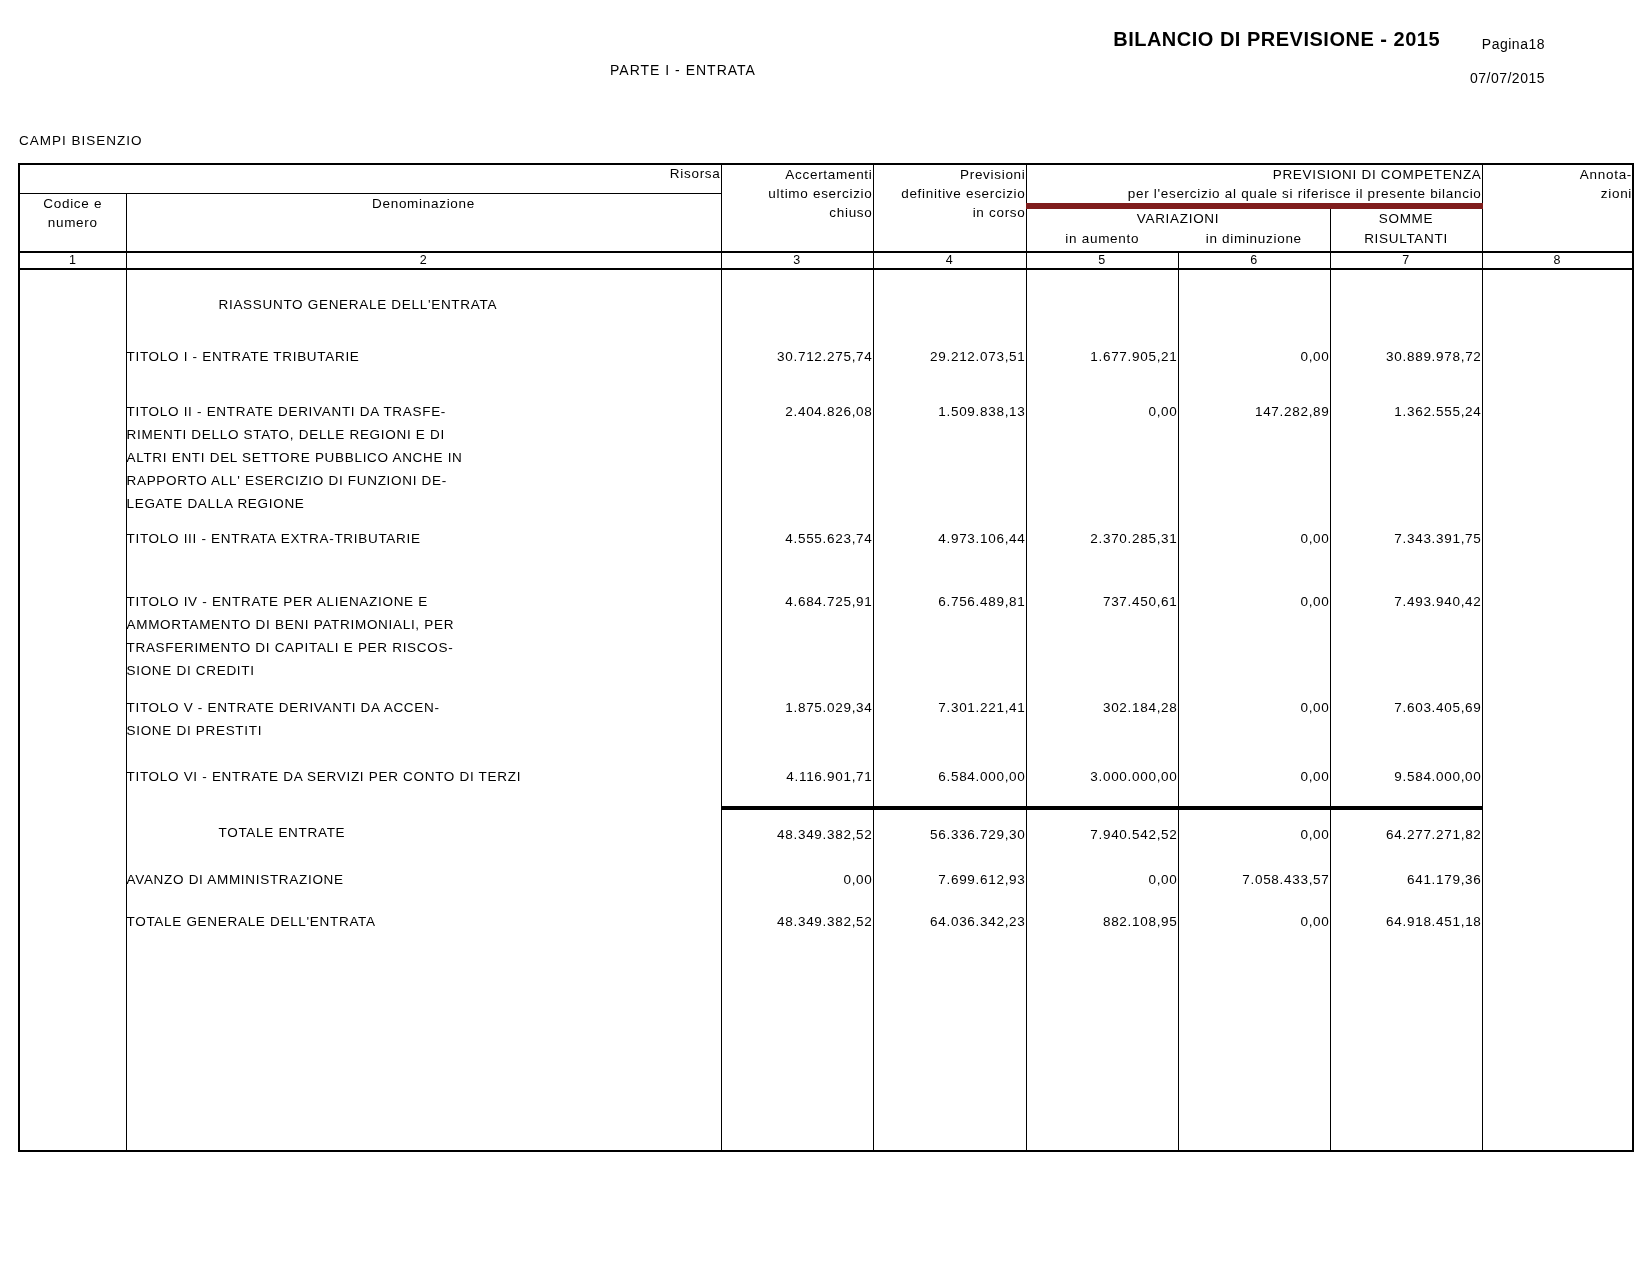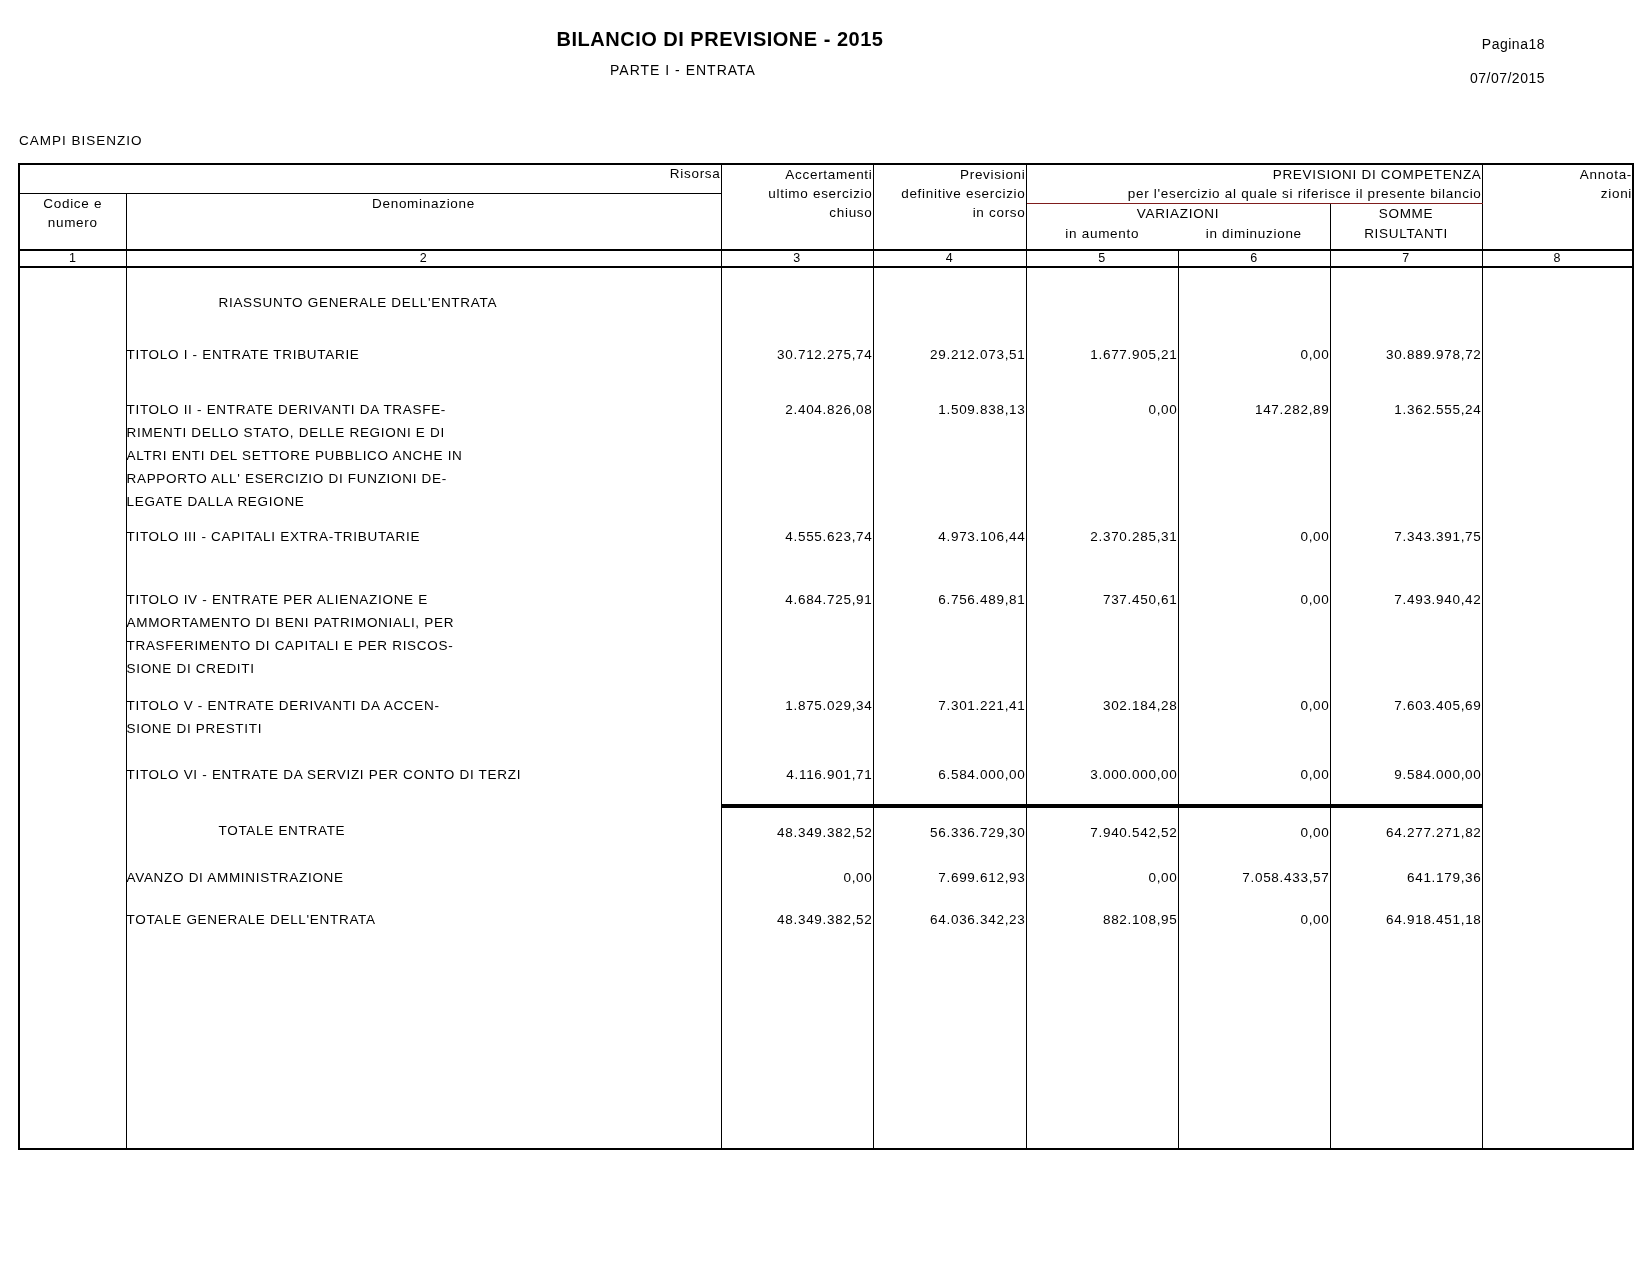--- a/index.html
+++ b/index.html
@@ -7,21 +7,21 @@
   .page {
     position:relative;
     width:1650px; height:1275px;
     background:#ffffff;
     font-family:"Liberation Sans", sans-serif;
     color:#000;
     overflow:hidden;
   }
   .doc-title {
     position:absolute; left:0; top:28px; width:1440px;
-    text-align:center; font-size:20px; font-weight:bold; letter-spacing:0.5px;
+    text-align:right; font-size:20px; font-weight:bold; letter-spacing:0.5px;
   }
   .doc-subtitle {
     position:absolute; left:0; top:62px; width:1366px;
     text-align:center; font-size:14px; letter-spacing:1px;
   }
   .pagina-row {
     position:absolute; left:1408px; top:36px; width:137px;
     display:flex; justify-content:flex-end; font-size:14px; letter-spacing:0.5px;
   }
   .doc-date {
@@ -48,21 +48,21 @@
   .ctr { text-align:center; }
 
   
   tr.h1 td { height:29px;text-align:right; }
   tr.h2 td { height:45px; }
   tr.h3 td { height:46px;margin-top:32px; }
   .risorsa-cell { border-bottom:1px solid #000; padding-top:6px; line-height:18px; }
   .codice-cell, .denom-cell { padding-top:9px; line-height:19px; }
   .denom-cell { padding-top:22px; }
   .acc-cell, .prev-cell { padding-top:6px; line-height:19px; }
-  .comp-cell { padding-top:6px; line-height:19px; border-bottom:1px solid #7f1d1d; }
+  .comp-cell { padding-top:6px; line-height:19px; border-bottom:6px solid #7f1d1d; }
   .var-cell { padding-top:4px; line-height:20px; }
   .var-split { display:flex; }
   .var-split span { flex:1 1 50%; text-align:center; }
   .somme-cell { padding-top:4px; line-height:20px; }
   .annot-cell { padding-top:6px; line-height:19px; }
 
   
   tr.nums td {
     height:17px; text-align:center; font-size:12.5px; line-height:15px;
     border-top:2px solid #000; border-bottom:2px solid #000;
@@ -188,21 +188,21 @@
 LEGATE DALLA REGIONE</td>
       <td class="br num">2.404.826,08</td>
       <td class="br num">1.509.838,13</td>
       <td class="br num">0,00</td>
       <td class="br num">147.282,89</td>
       <td class="br num">1.362.555,24</td>
       <td></td>
     </tr>
     <tr class="single r3">
       <td class="br"></td>
-      <td class="br lbl">TITOLO III - CAPITALI EXTRA-TRIBUTARIE</td>
+      <td class="br lbl">TITOLO III - ENTRATA EXTRA-TRIBUTARIE</td>
       <td class="br num">4.555.623,74</td>
       <td class="br num">4.973.106,44</td>
       <td class="br num">2.370.285,31</td>
       <td class="br num">0,00</td>
       <td class="br num">7.343.391,75</td>
       <td></td>
     </tr>
     <tr class="multi r4">
       <td class="br"></td>
       <td class="br lbl">TITOLO IV - ENTRATE PER ALIENAZIONE E

